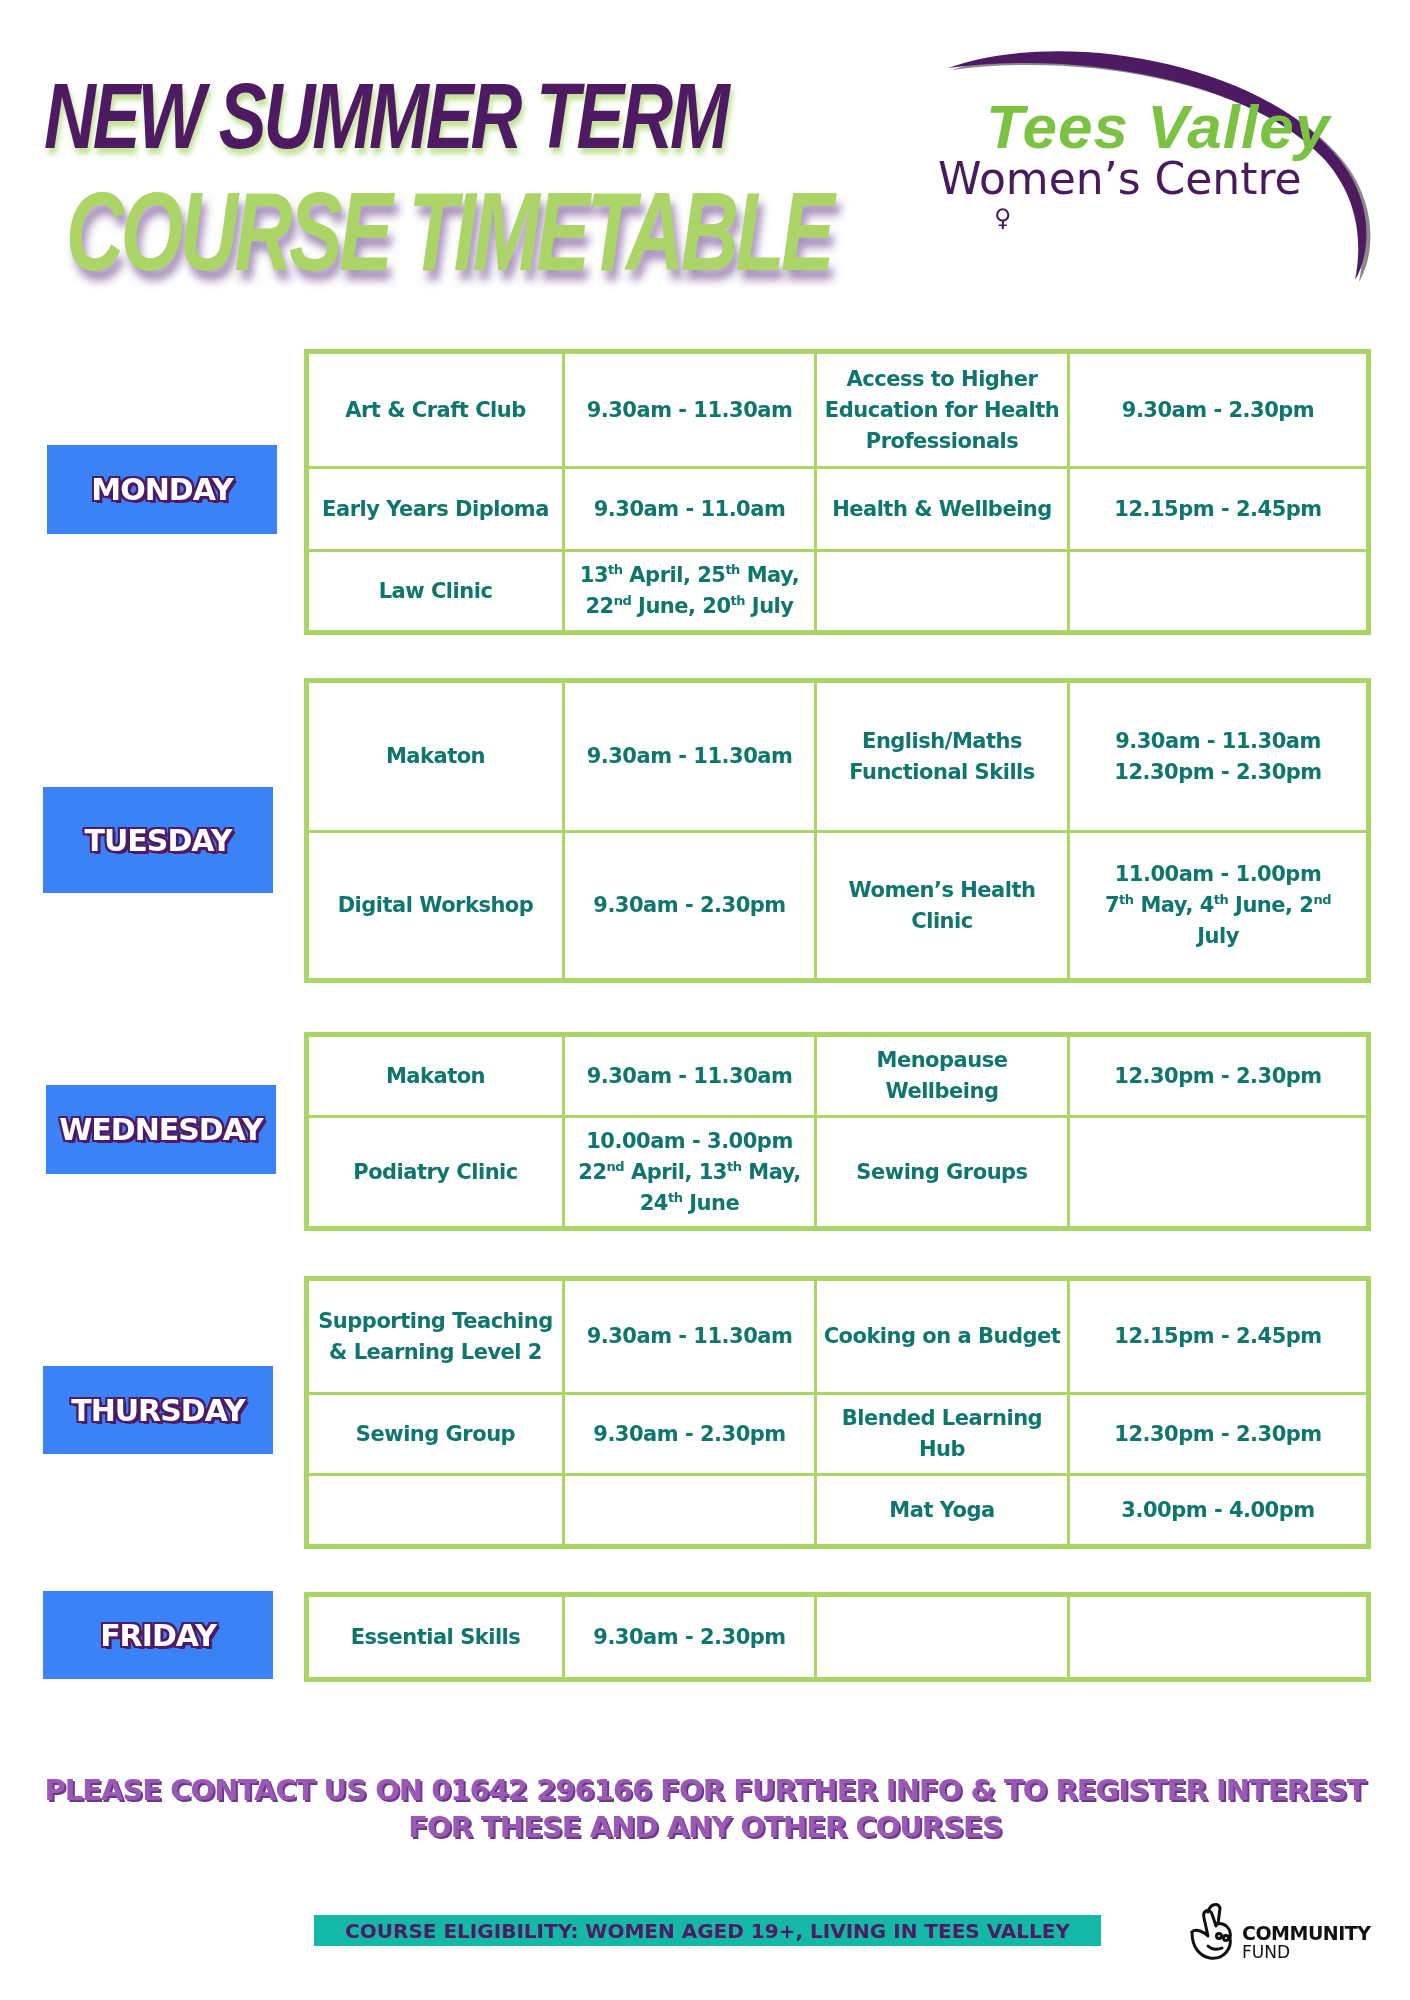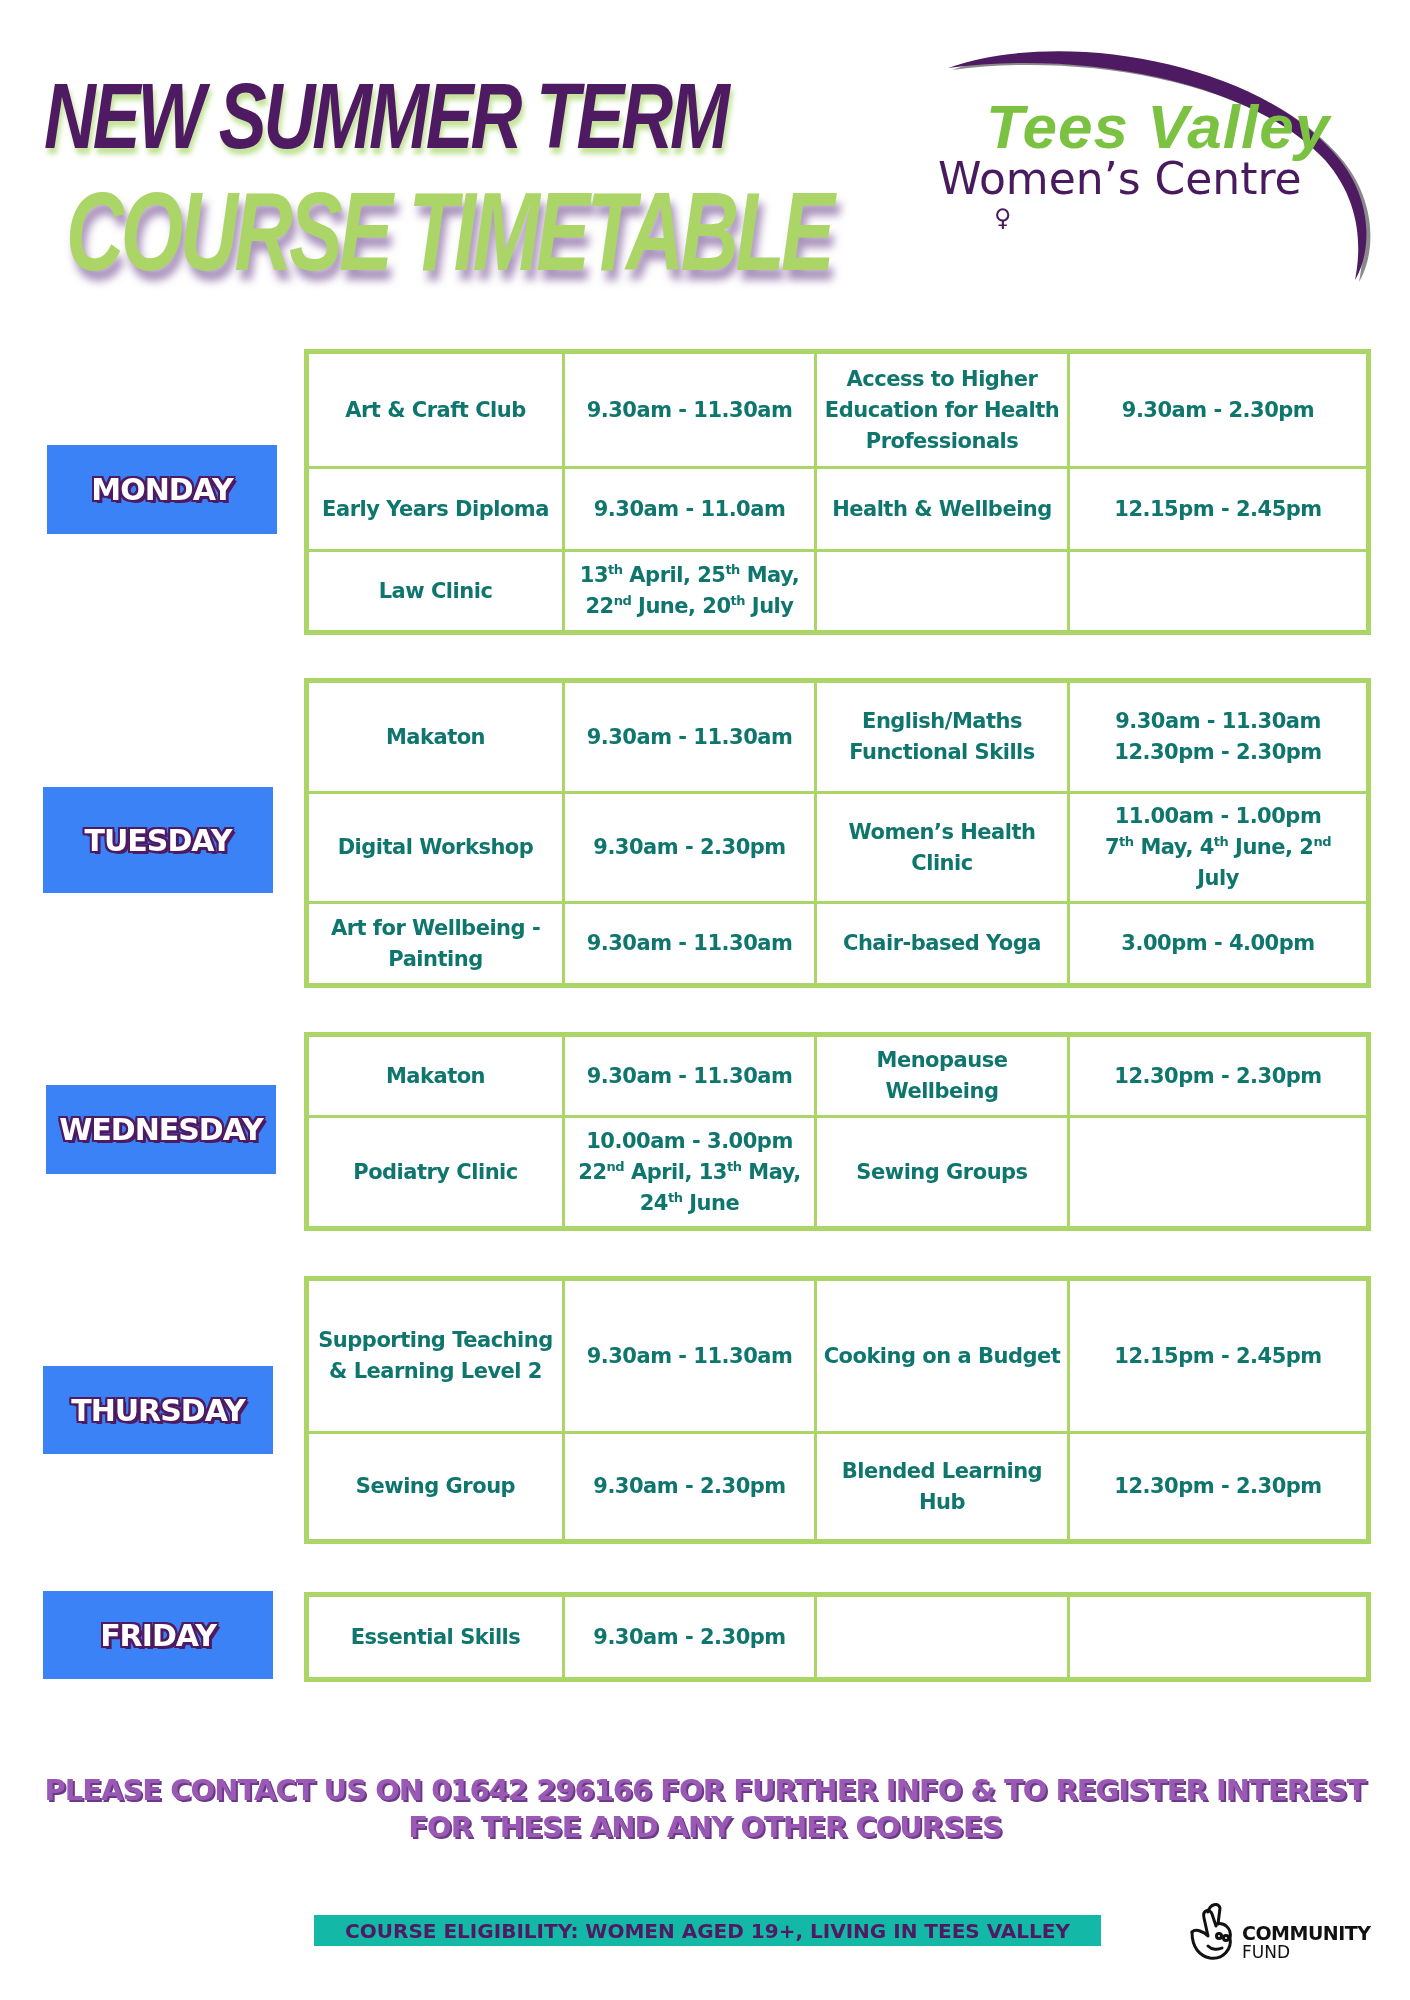--- a/index.html
+++ b/index.html
@@ -158,26 +158,20 @@
   <tr style="height:110px;">
     <td>Digital Workshop</td>
     <td>9.30am - 2.30pm</td>
     <td>Women’s Health Clinic</td>
     <td>
       <span class="line">11.00am - 1.00pm</span>
       <span class="line">7<sup>th</sup> May, 4<sup>th</sup> June, 2<sup>nd</sup></span>
       <span class="line">July</span>
     </td>
   </tr>
-  <tr style="height:83px;">
-    <td>Art for Wellbeing - Painting</td>
-    <td>9.30am - 11.30am</td>
-    <td>Chair-based Yoga</td>
-    <td>3.00pm - 4.00pm</td>
-  </tr>
 </tbody>
   </table>
 
 <div class="day-label" style="left:46px; top:1085px; height:89px;">WEDNESDAY</div>
 <table class="tt" style="top:1032px; height:194px;">
   <colgroup>
       <col class="c1">
       <col class="c2">
       <col class="c3">
       <col class="c4">
@@ -215,20 +209,26 @@
     <td>Supporting Teaching &amp; Learning Level 2</td>
     <td>9.30am - 11.30am</td>
     <td>Cooking on a Budget</td>
     <td>12.15pm - 2.45pm</td>
   </tr>
   <tr style="height:81px;">
     <td>Sewing Group</td>
     <td class="black">9.30am - 2.30pm</td>
     <td>Blended Learning Hub</td>
     <td>12.30pm - 2.30pm</td>
+  </tr>
+  <tr style="height:72px;">
+    <td></td>
+    <td></td>
+    <td>Mat Yoga</td>
+    <td>3.00pm - 4.00pm</td>
   </tr>
 </tbody>
   </table>
 
 <div class="day-label" style="left:43px; top:1591px; height:88px;">FRIDAY</div>
 <table class="tt" style="top:1592px; height:85px;">
   <colgroup>
       <col class="c1">
       <col class="c2">
       <col class="c3">

